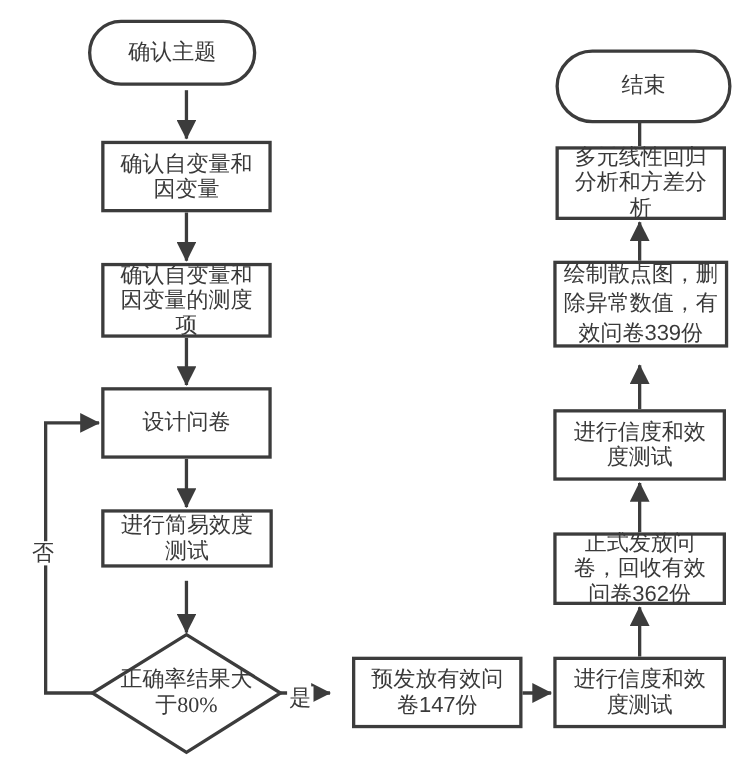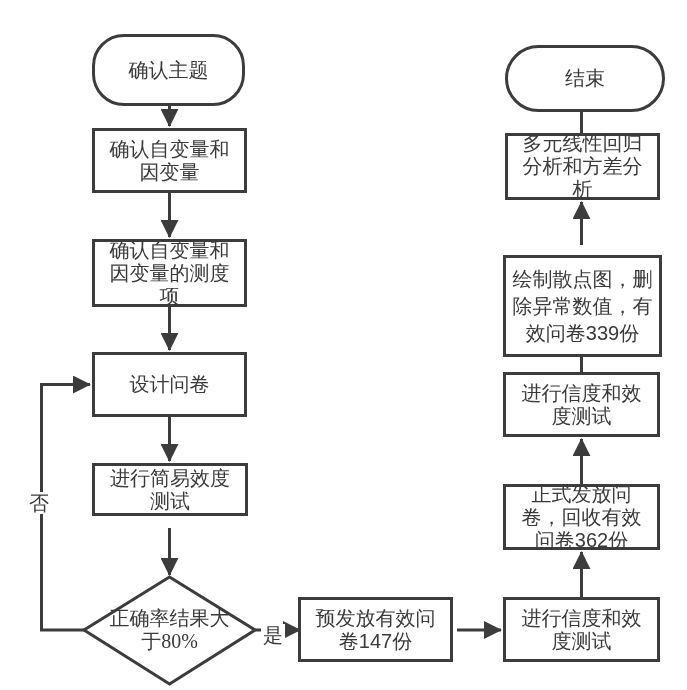--- a/index.html
+++ b/index.html
@@ -33,31 +33,31 @@
     font-size: 20px;
     line-height: 23px;
     color: #3a3a3a;
   }
   .node.terminal { border-radius: 34px; }
   .node.no-frame {
     border: none;
     background: transparent;
     font-family: Liberation Serif, serif;
   }
-  #node-start            { left: 92px;  top: 18px;  width: 153px; height: 72px; border-radius: 32px; margin-top: 16px; }
+  #node-start            { left: 80px;  top: 18px;  width: 153px; height: 60px; border-radius: 32px; }
   #node-confirm-vars     { left: 92px;  top: 128px; width: 155px; height: 65px; }
   #node-confirm-measures { left: 92px;  top: 239px; width: 155px; height: 68px; }
   #node-design           { left: 92px;  top: 352px; width: 155px; height: 65px; }
   #node-simple-validity  { left: 92px;  top: 463px; width: 156px; height: 53px; }
   #node-decision-label   { left: 94px;  top: 599px; width: 151px; height: 62px; }
-  #node-pre-distribute   { left: 298px; top: 597px; width: 155px; height: 65px; }
+  #node-pre-distribute   { left: 320px; top: 597px; width: 155px; height: 65px; }
   #node-reliability-1    { left: 503px; top: 597px; width: 157px; height: 65px; }
   #node-formal           { left: 503px; top: 484px; width: 157px; height: 66px; }
   #node-reliability-2    { left: 503px; top: 372px; width: 157px; height: 65px; }
-  #node-scatter          { left: 503px; top: 255px; width: 159px; height: 102px; line-height: 27px; }
+  #node-scatter          { left: 503px; top: 237px; width: 159px; height: 79px; line-height: 27px; }
   #node-regression       { left: 505px; top: 133px; width: 155px; height: 67px; font-family: Liberation Serif, serif; }
   #node-end              { left: 505px; top: 15px;  width: 160px; height: 67px; border-radius: 34px; margin-top: 30px; }
   .edge-label {
     position: absolute;
     background: #ffffff;
     font-size: 20px;
     line-height: 22px;
     color: #3a3a3a;
     padding: 0 2px;
     text-align: center;

